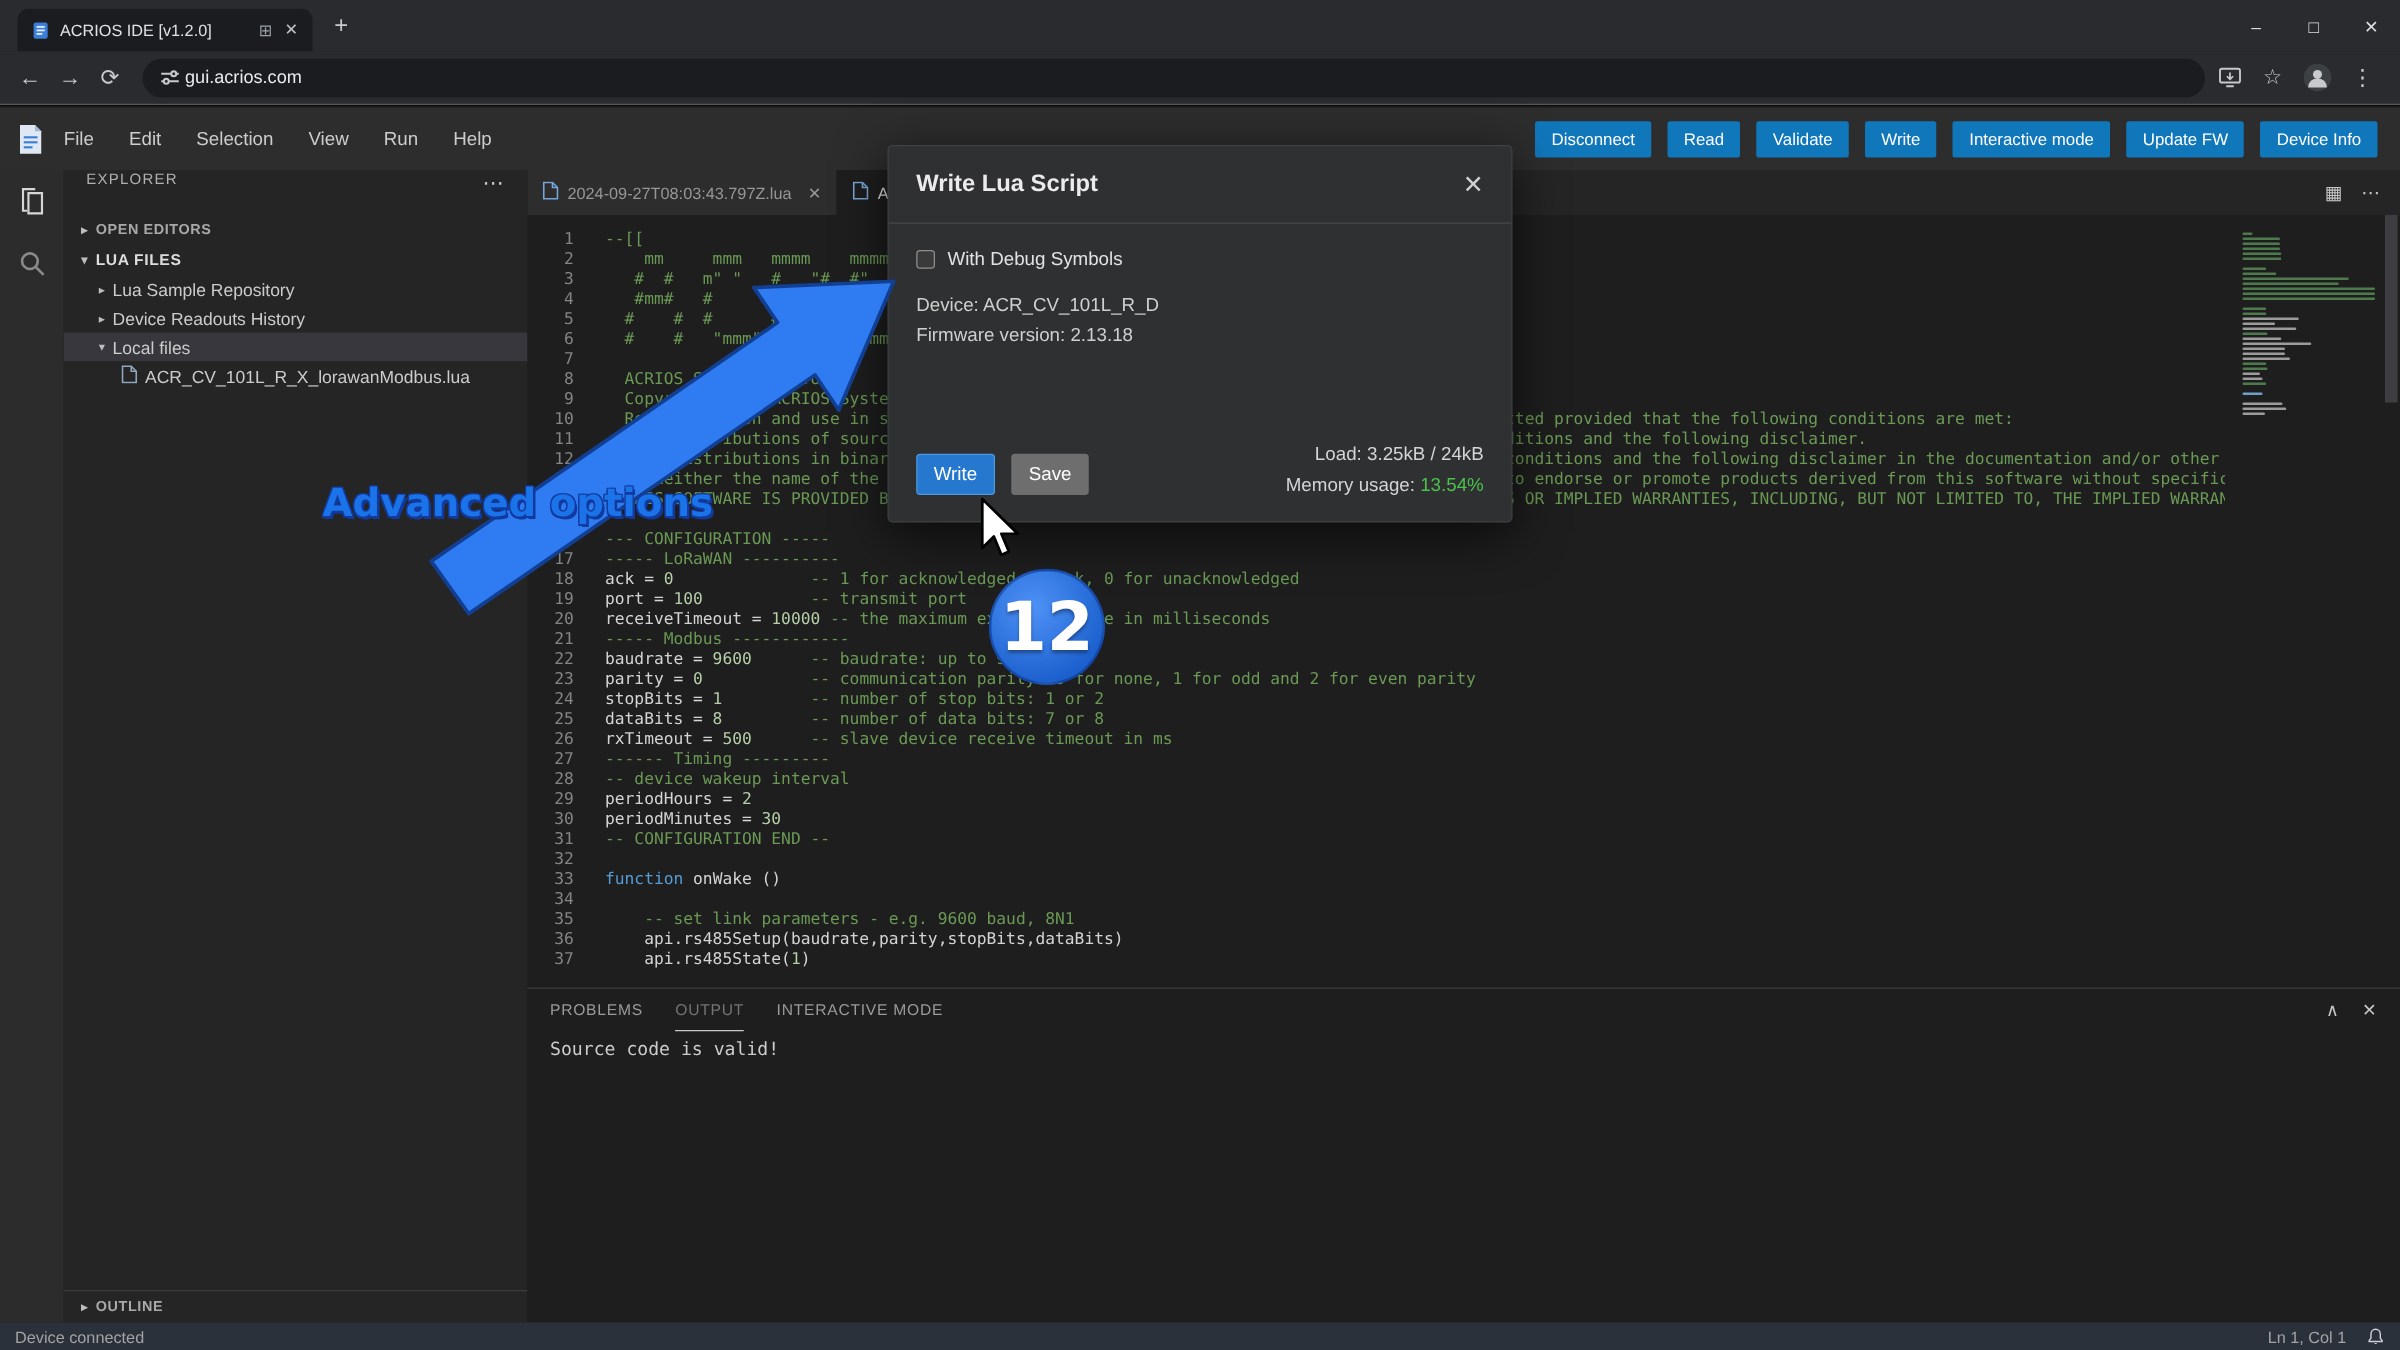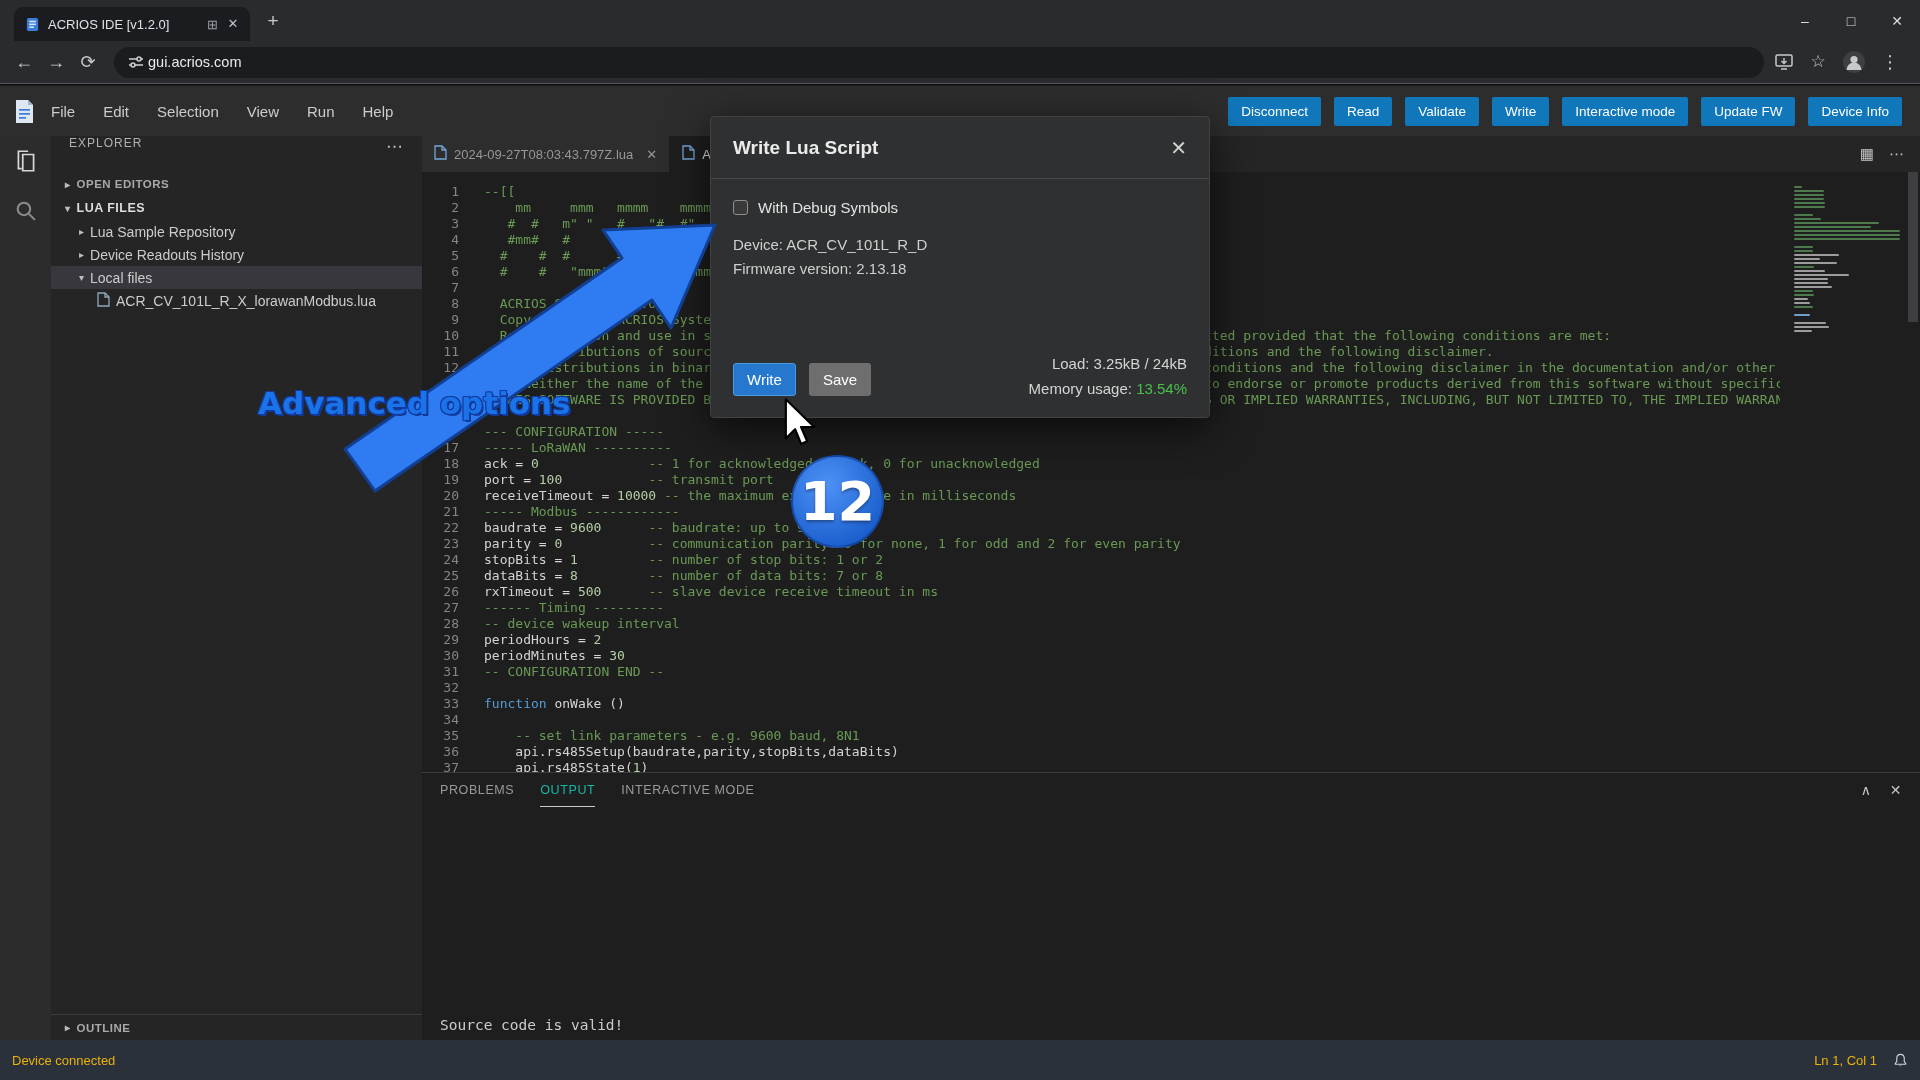--- a/index.html
+++ b/index.html
@@ -52,28 +52,28 @@
   .lines { width:1358px; overflow:hidden; }
   .code-line { display:flex; height:16px; line-height:16px; font-family:"DejaVu Sans Mono",monospace; font-size:13px; white-space:pre; overflow:hidden; }
   .ln { width:37px; text-align:right; color:#858585; flex:none; }
   .lt { margin-left:25px; color:#d4d4d4; flex:none; }
   .tk-cmt { color:#6a9955; } .tk-kw { color:#569cd6; } .tk-num { color:#b5cea8; } .tk-code { color:#d4d4d4; }
   .minimap { position:absolute; top:14px; right:16px; width:110px; display:flex; flex-direction:column; gap:2px; }
   .mm-bar { height:2px; border-radius:1px; }
   .vscroll { position:absolute; right:0; top:0; bottom:0; width:14px; }
   .vscroll .thumb { position:absolute; top:0; left:2px; width:10px; height:150px; background:#3e3e42; }
 
-  .panel { height:268px; border-top:1px solid #3c3c3c; display:flex; flex-direction:column; background:#1e1e1e;justify-content:space-between; }
+  .panel { height:268px; border-top:1px solid #3c3c3c; display:flex; flex-direction:column; background:#1e1e1e; }
   .panel-tabs { height:34px; display:flex; align-items:center; padding:0 18px; gap:26px; font-size:12.5px; letter-spacing:.6px; color:#9a9a9a; }
   .ptab { height:34px; display:flex; align-items:center; border-bottom:1px solid transparent; }
-  .ptab.active { color:#14b8a6; border-bottom:1px solid #c9c9c9; }
+  .ptab.active { color:#737373; border-bottom:1px solid #c9c9c9; }
   .panel-actions { margin-left:auto; display:flex; gap:18px; color:#c5c5c5; font-size:14px; }
   .panel-out { padding:7px 18px; font-family:"DejaVu Sans Mono",monospace; font-size:14.5px; color:#cccccc; }
 
-  .statusbar { height:40px; background:#2b313b; display:flex; align-items:center; padding:0 12px; font-size:13px; color:#eab308; }
+  .statusbar { height:22px; background:#2b313b; display:flex; align-items:center; padding:0 12px; font-size:13px; color:#a3a3a3; }
   .sb-right { margin-left:auto; display:flex; align-items:center; gap:16px; }
 
   
   .modal { position:absolute; left:710px; top:116px; width:500px; height:302px; background:#2e3031; border:1px solid #3f4143; border-radius:4px; box-shadow:0 10px 40px rgba(0,0,0,.65); z-index:40; color:#d8d8d8; }
   .modal-head { height:62px; display:flex; align-items:center; padding:0 22px; border-bottom:1px solid #47494b; font-size:19px; font-weight:bold; color:#ebebeb; }
   .modal-close { margin-left:auto; font-size:20px; font-weight:normal; color:#d0d0d0; }
   .modal-body { padding:15px 22px 0; }
   .chk-row { display:flex; align-items:center; height:27px; font-size:15px; color:#e2e2e2; }
   .chk-box { width:15px; height:15px; border:1px solid #8f8f8f; background:#3a3a3a; border-radius:3px; margin-right:10px; flex:none; }
   .modal-device { margin-top:15px; font-size:15px; color:#cfcfcf; }

